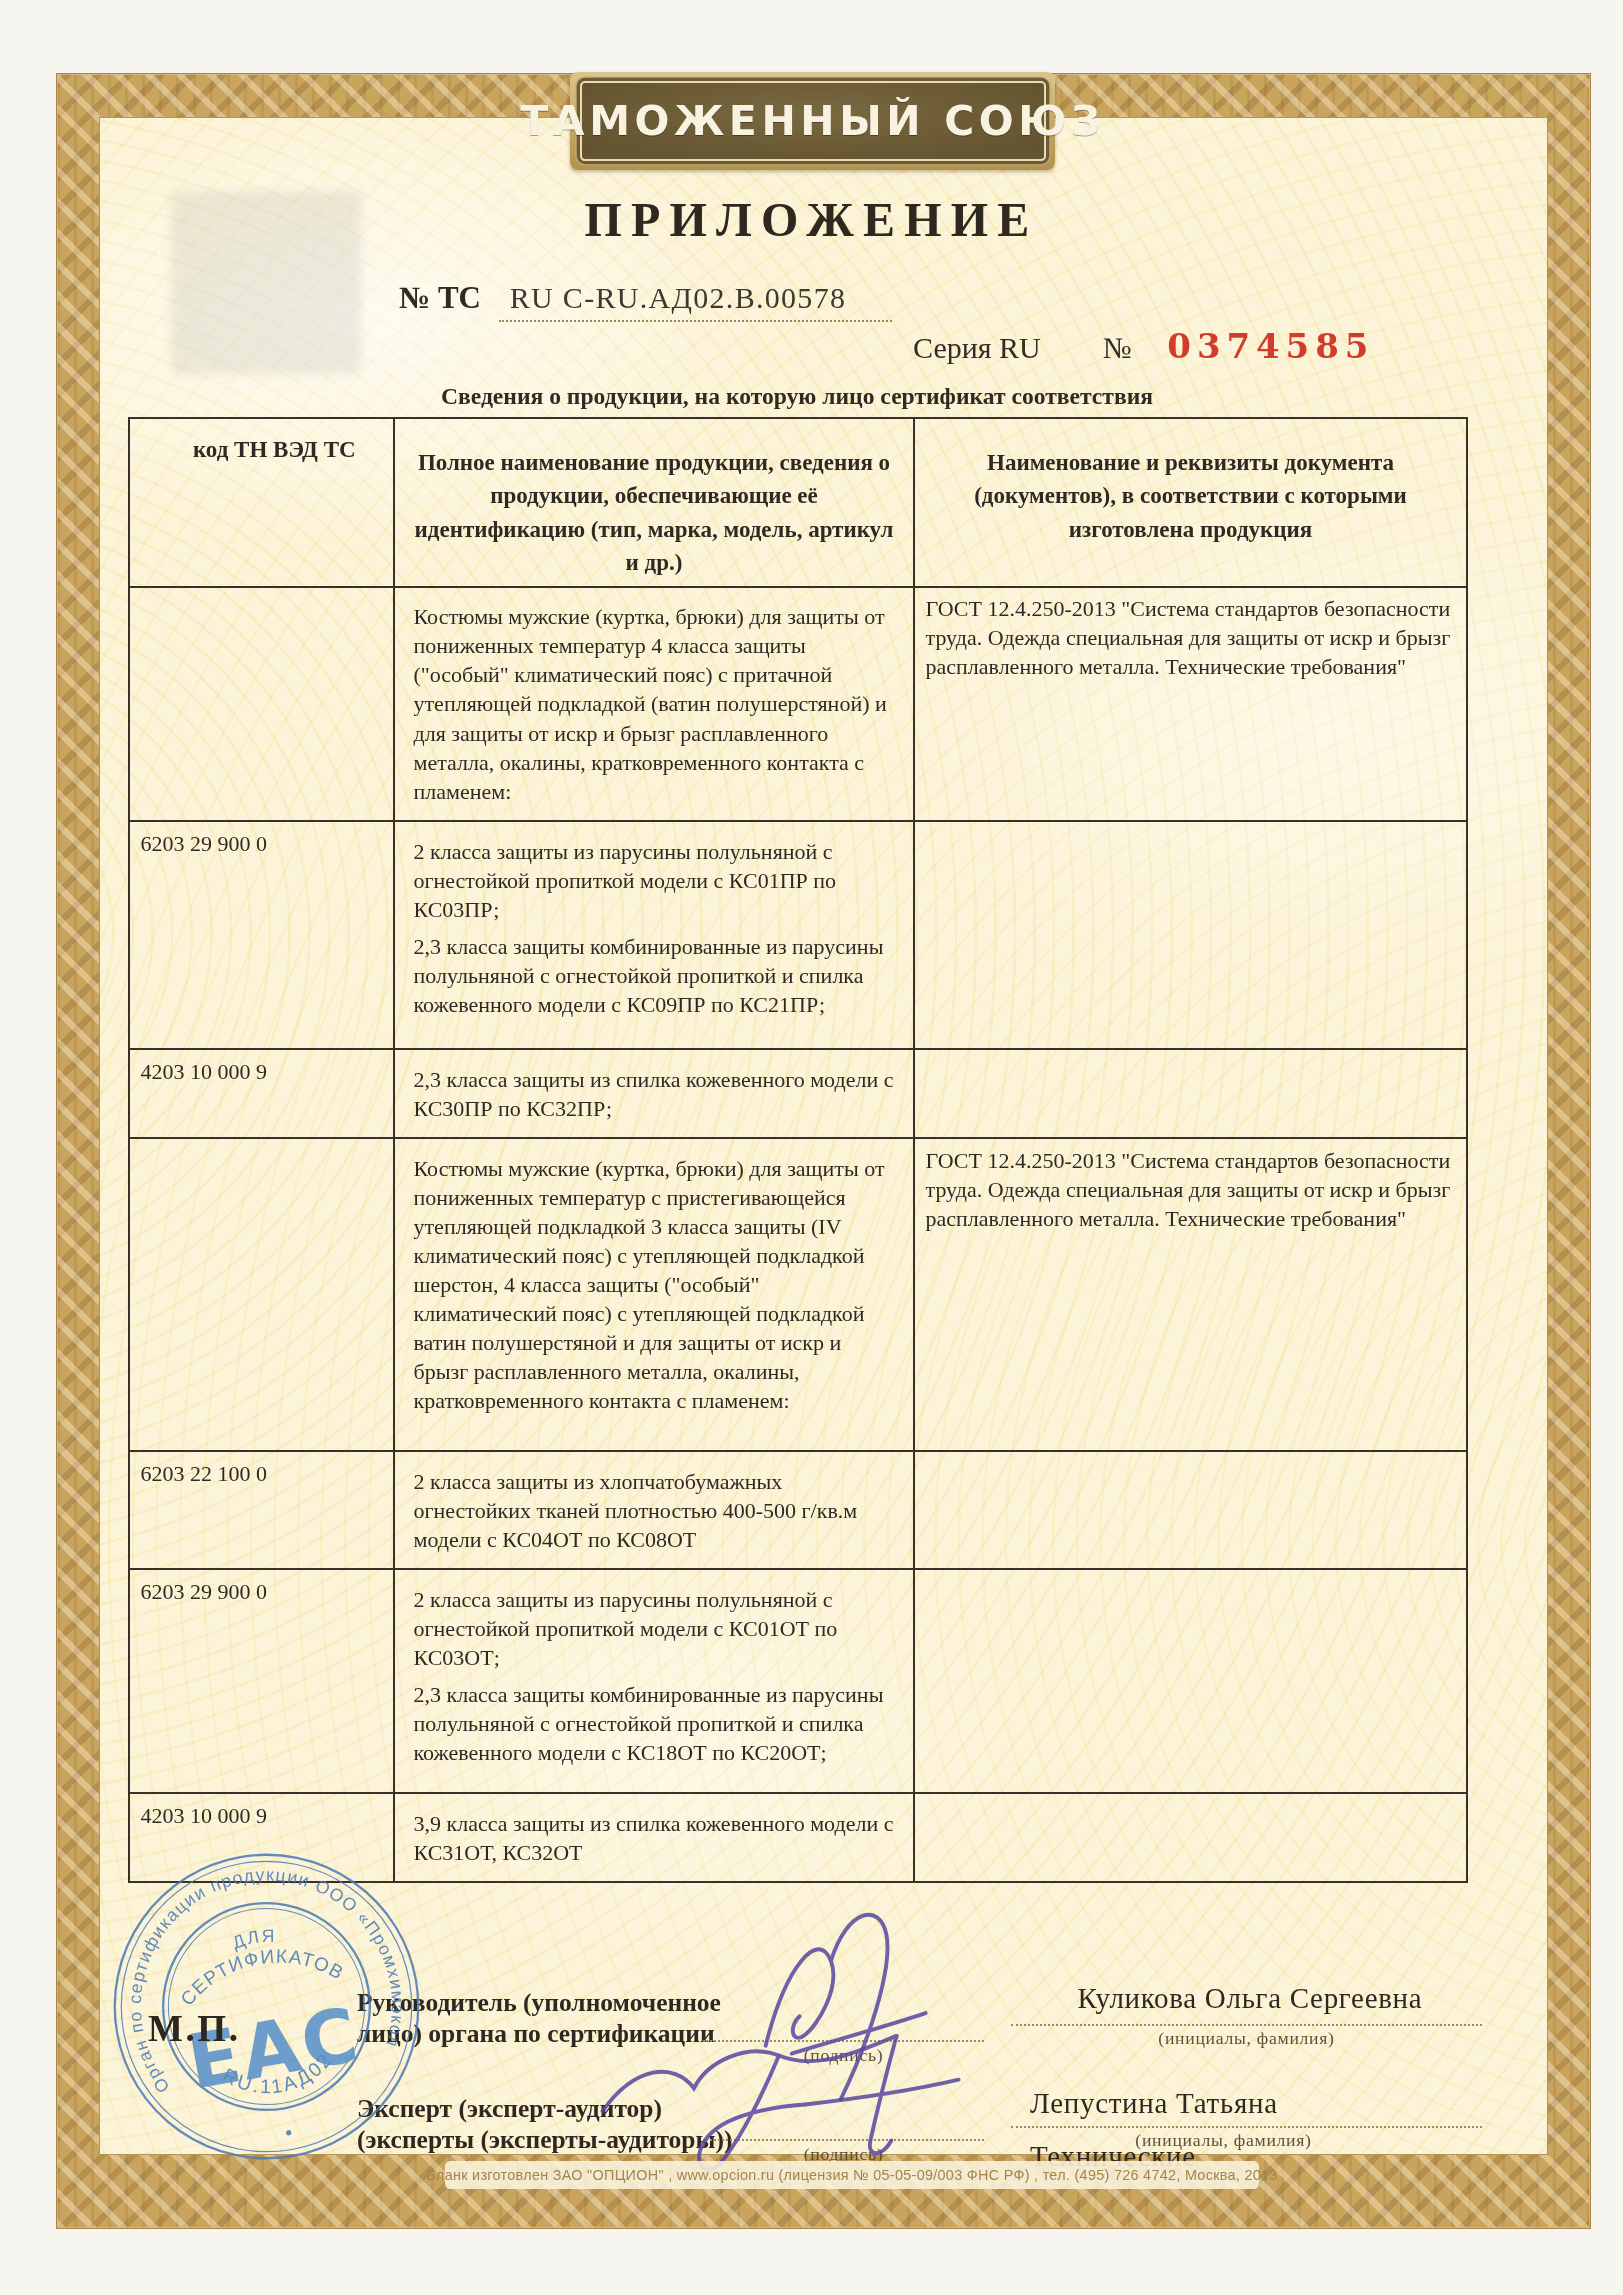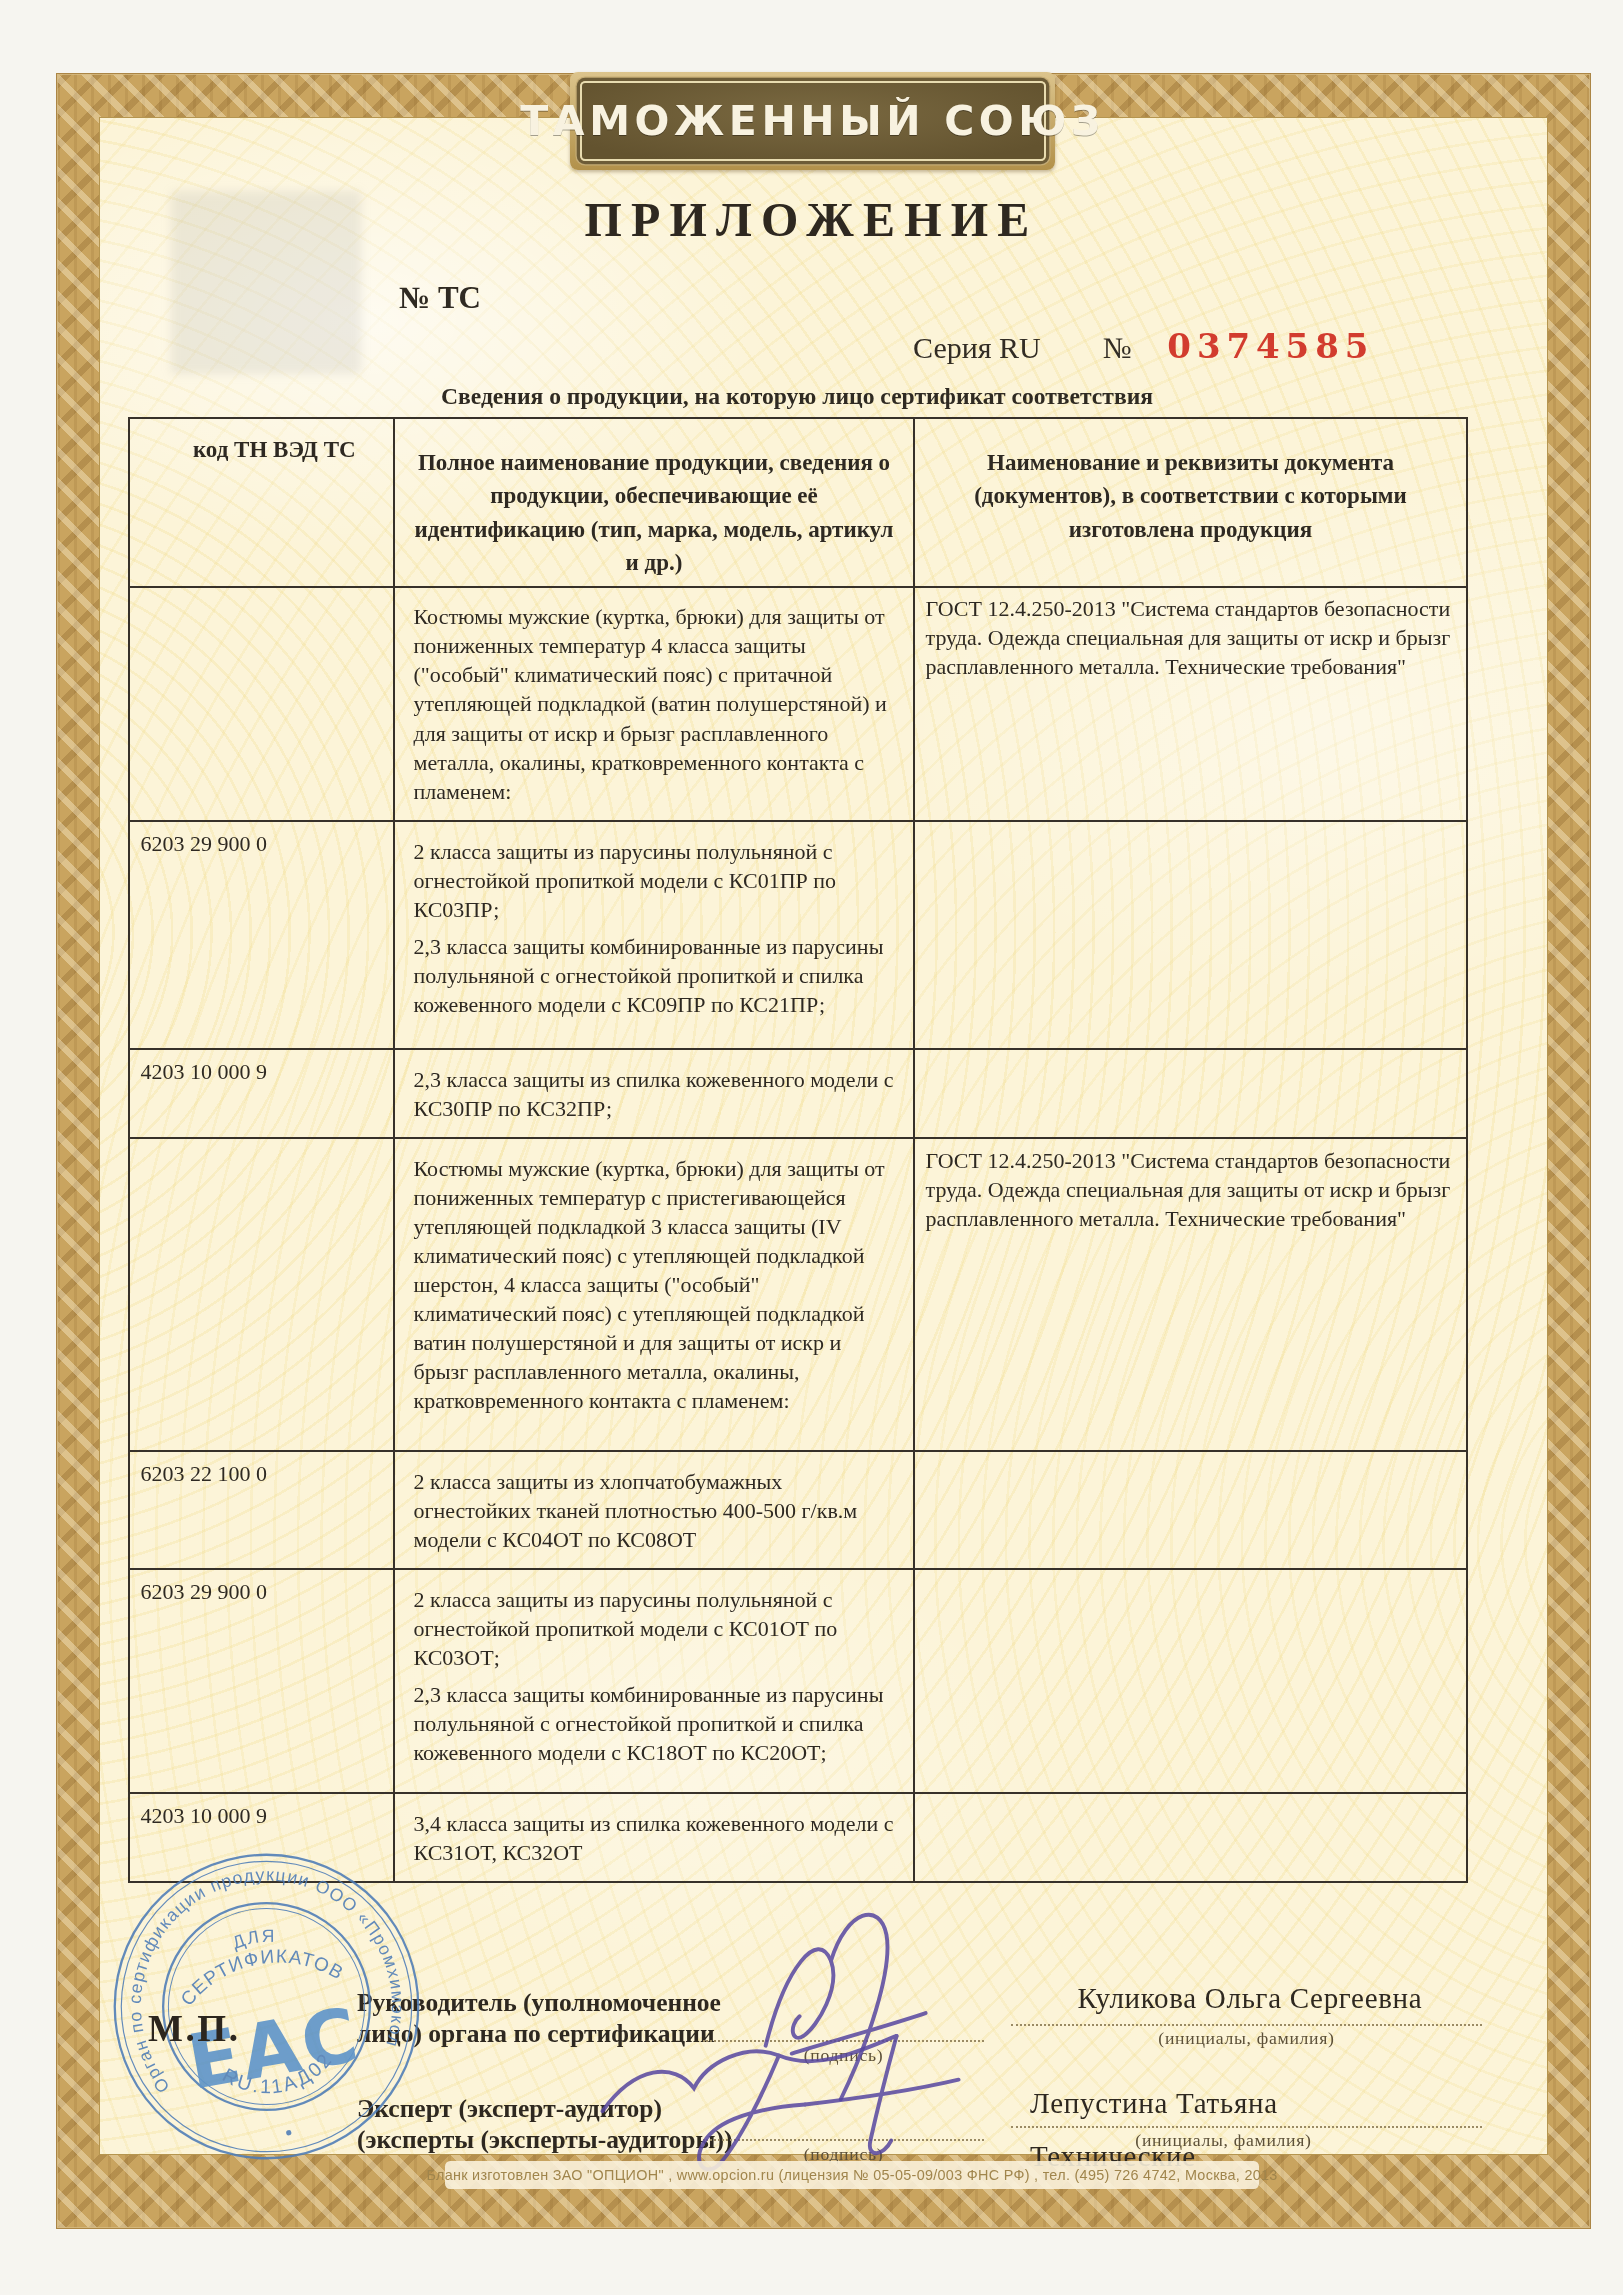--- a/index.html
+++ b/index.html
@@ -161,20 +161,21 @@
       <span>ТАМОЖЕННЫЙ СОЮЗ</span>
     </div>
   </div>
 
   <div class="artifact"></div>
 
   <div class="title">ПРИЛОЖЕНИЕ</div>
 
   <div class="cert-line">
     <span class="cert-prefix">№ ТС</span>
+    <span class="cert-number">RU C-RU.АД02.В.00578</span>
   </div>
 
   <div class="series-line">
     <span class="series-label">Серия RU</span>
     <span class="series-sign">№</span>
     <span class="series-number">0374585</span>
   </div>
 
   <div class="table-caption">Сведения о продукции, на которую лицо сертификат соответствия</div>
 
@@ -232,21 +233,21 @@
           <td class="col-code">6203 29 900 0</td>
           <td>
             <div class="para">2 класса защиты из парусины полульняной с огнестойкой пропиткой модели с КС01ОТ по КС03ОТ;</div>
             <div class="para">2,3 класса защиты комбинированные из парусины полульняной с огнестойкой пропиткой и спилка кожевенного модели с КС18ОТ по КС20ОТ;</div>
           </td>
           <td></td>
         </tr>
         <tr style="height: 85px;">
           <td class="col-code">4203 10 000 9</td>
           <td>
-            <div class="para">3,4 класса защиты из спилка кожевенного модели с КС31ОТ, КС32ОТ</div>
+            <div class="para">3,9 класса защиты из спилка кожевенного модели с КС31ОТ, КС32ОТ</div>
           </td>
           <td></td>
         </tr>
       </tbody>
   </table>
 
   <svg class="stamp" viewBox="0 0 500 500">
     <g transform="rotate(-10 250 250)" opacity="0.88">
       <circle cx="250" cy="250" r="232" fill="none" stroke="#4d7cb7" stroke-width="3.5"></circle>
       <circle cx="250" cy="250" r="222" fill="none" stroke="#4d7cb7" stroke-width="1.8"></circle>

